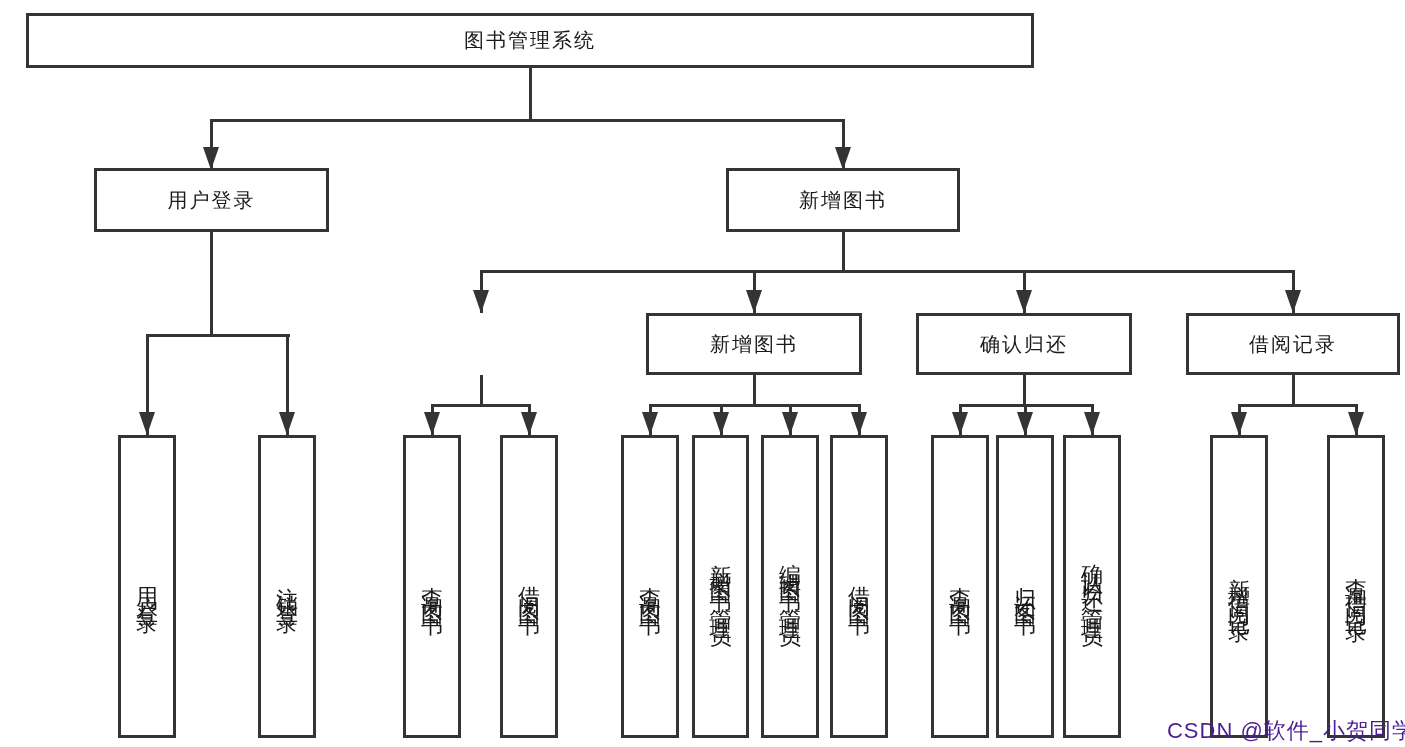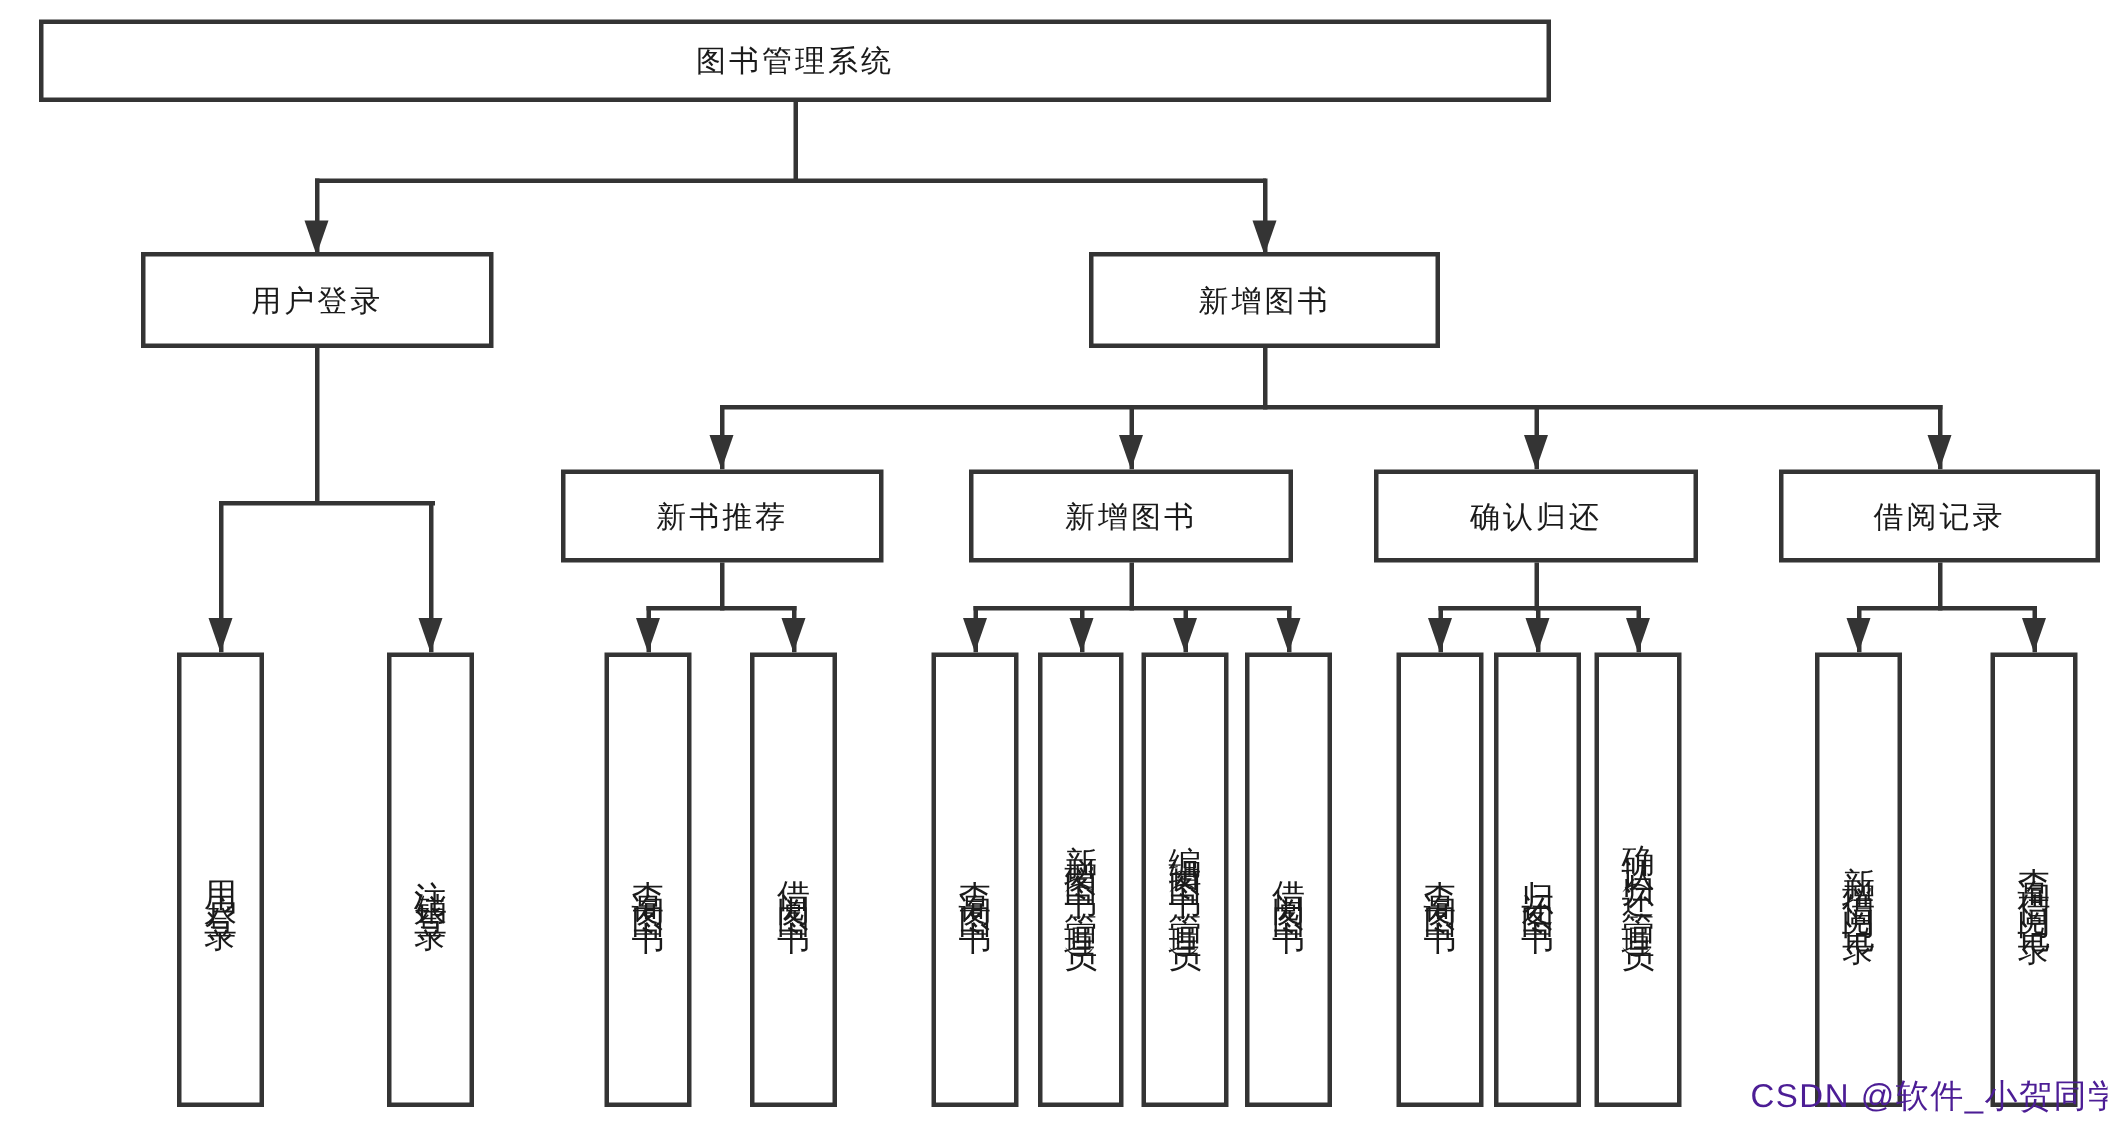--- a/index.html
+++ b/index.html
@@ -62,23 +62,20 @@
   <div class="hl" style="left:466px;top:270px;width:815px"></div>
   <div class="vl" style="left:466px;top:270px;height:43px"></div>
   <div class="vl" style="left:739px;top:270px;height:43px"></div>
   <div class="vl" style="left:1009px;top:270px;height:43px"></div>
   <div class="vl" style="left:1278px;top:270px;height:43px"></div>
   <div class="arrow" style="left:459px;top:290px"></div>
   <div class="arrow" style="left:732px;top:290px"></div>
   <div class="arrow" style="left:1002px;top:290px"></div>
   <div class="arrow" style="left:1271px;top:290px"></div>
 
-  <div class="node h" style="left:360px;top:313px;width:215px;height:62px">
-    <span>新书推荐</span>
-  </div>
   <div class="node h" style="left:632px;top:313px;width:216px;height:62px">
     <span>新增图书</span>
   </div>
   <div class="node h" style="left:902px;top:313px;width:216px;height:62px">
     <span>确认归还</span>
   </div>
   <div class="node h" style="left:1172px;top:313px;width:214px;height:62px">
     <span>借阅记录</span>
   </div>
 

